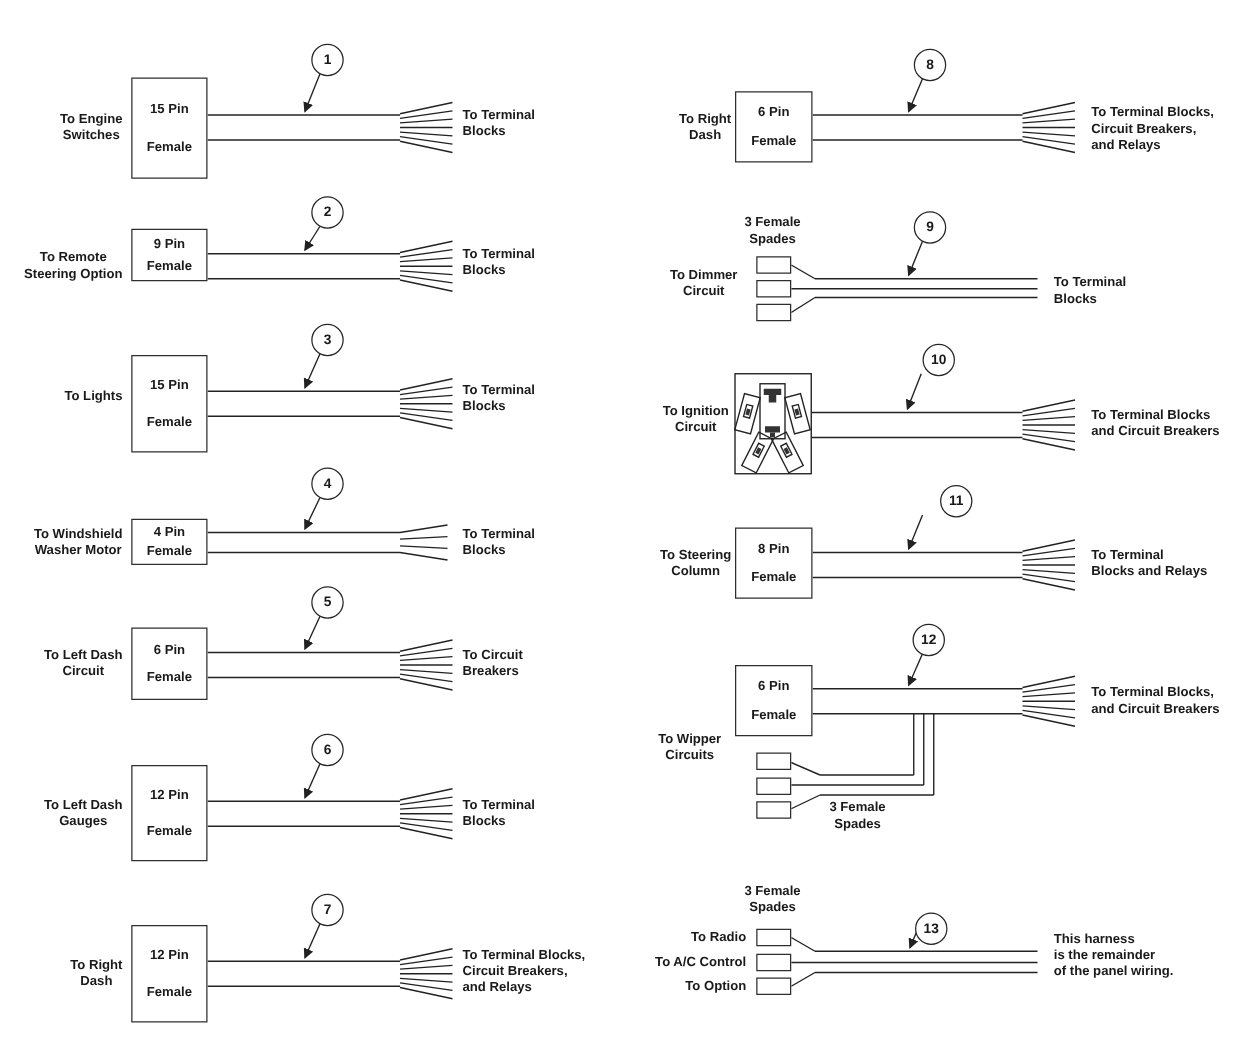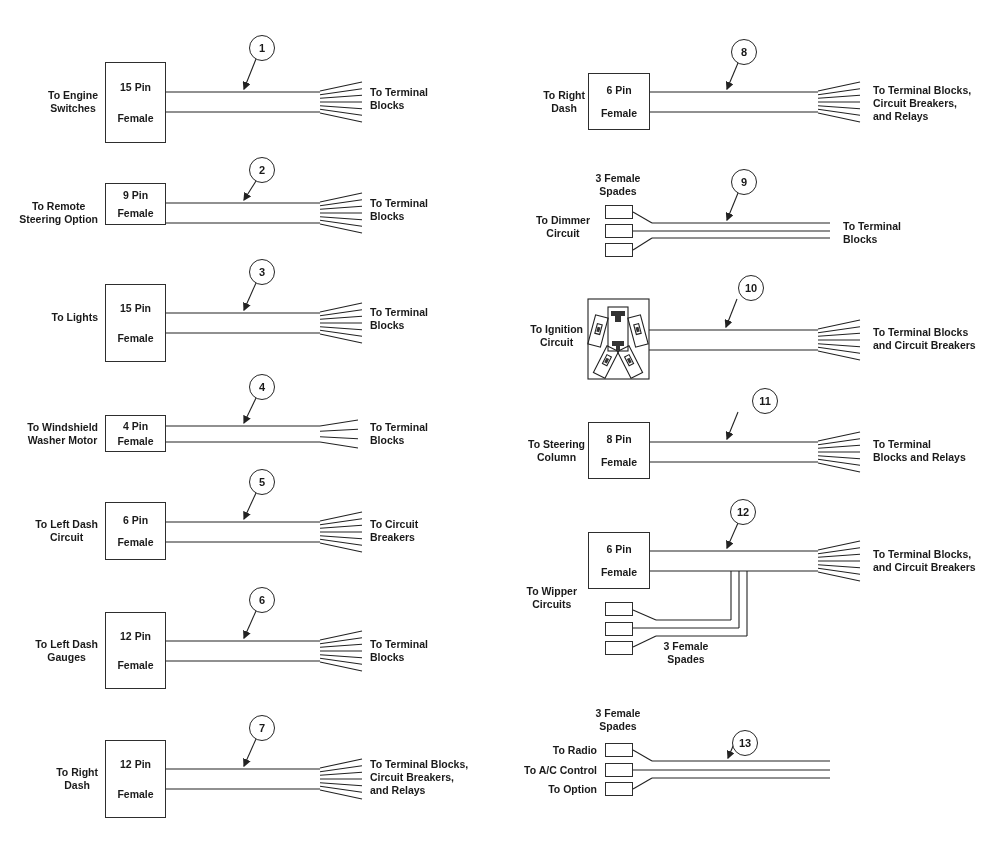--- a/index.html
+++ b/index.html
@@ -359,14 +359,19 @@
     <div>3 Female</div>
     <div>Spades</div>
   </div>
   <div class="lbl" style="right:403px;top:744px">To Radio</div>
   <div class="lbl" style="right:403px;top:764px">To A/C Control</div>
   <div class="lbl" style="right:403px;top:783px">To Option</div>
   <div class="spade" style="left:605px;top:743px"></div>
   <div class="spade" style="left:605px;top:763px"></div>
   <div class="spade" style="left:605px;top:782px"></div>
   <div class="callout" style="left:732px;top:730px">13</div>
+  <div class="lbl r" style="left:843px;top:745px">
+    <div>This harness</div>
+    <div>is the remainder</div>
+    <div>of the panel wiring.</div>
+  </div>
 
 </div>
 
 </body></html>

